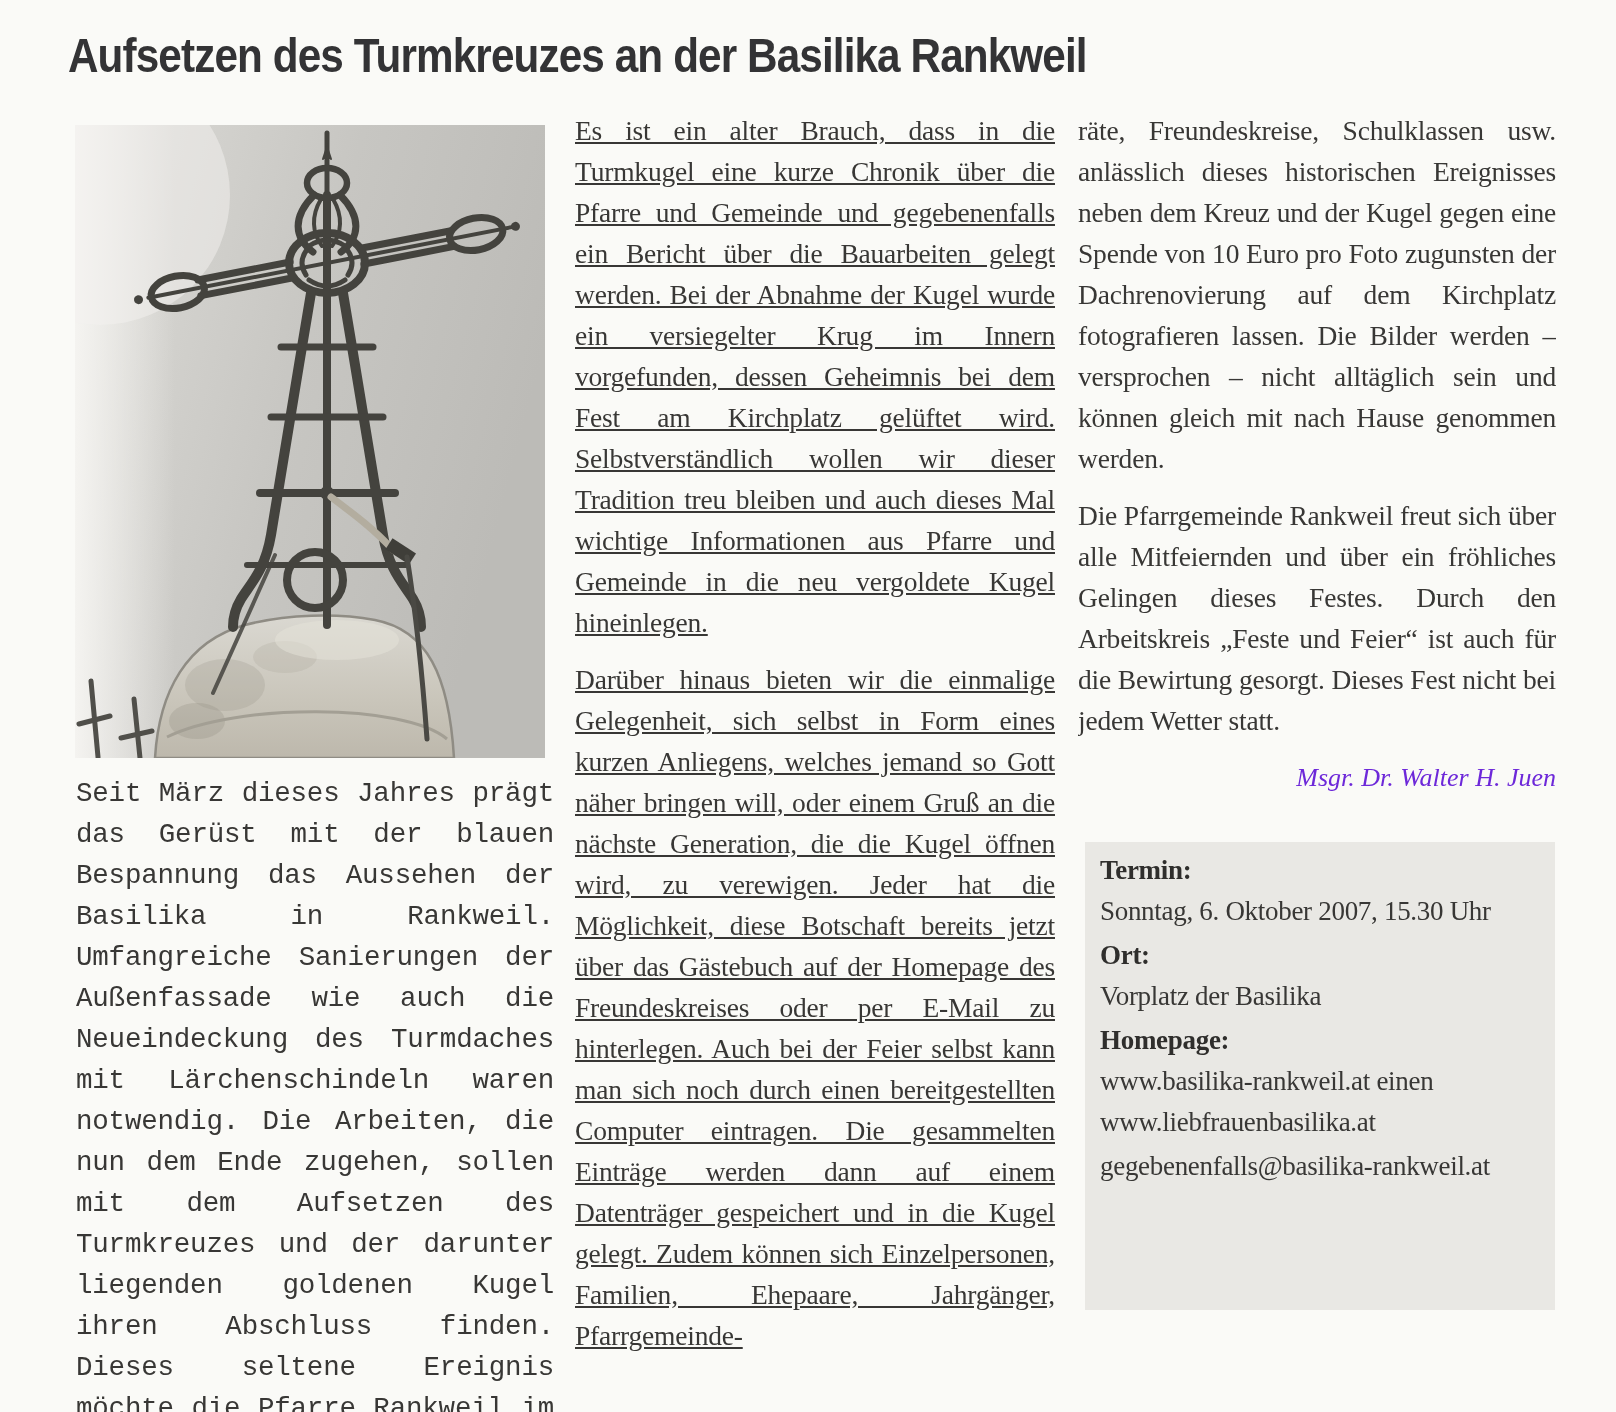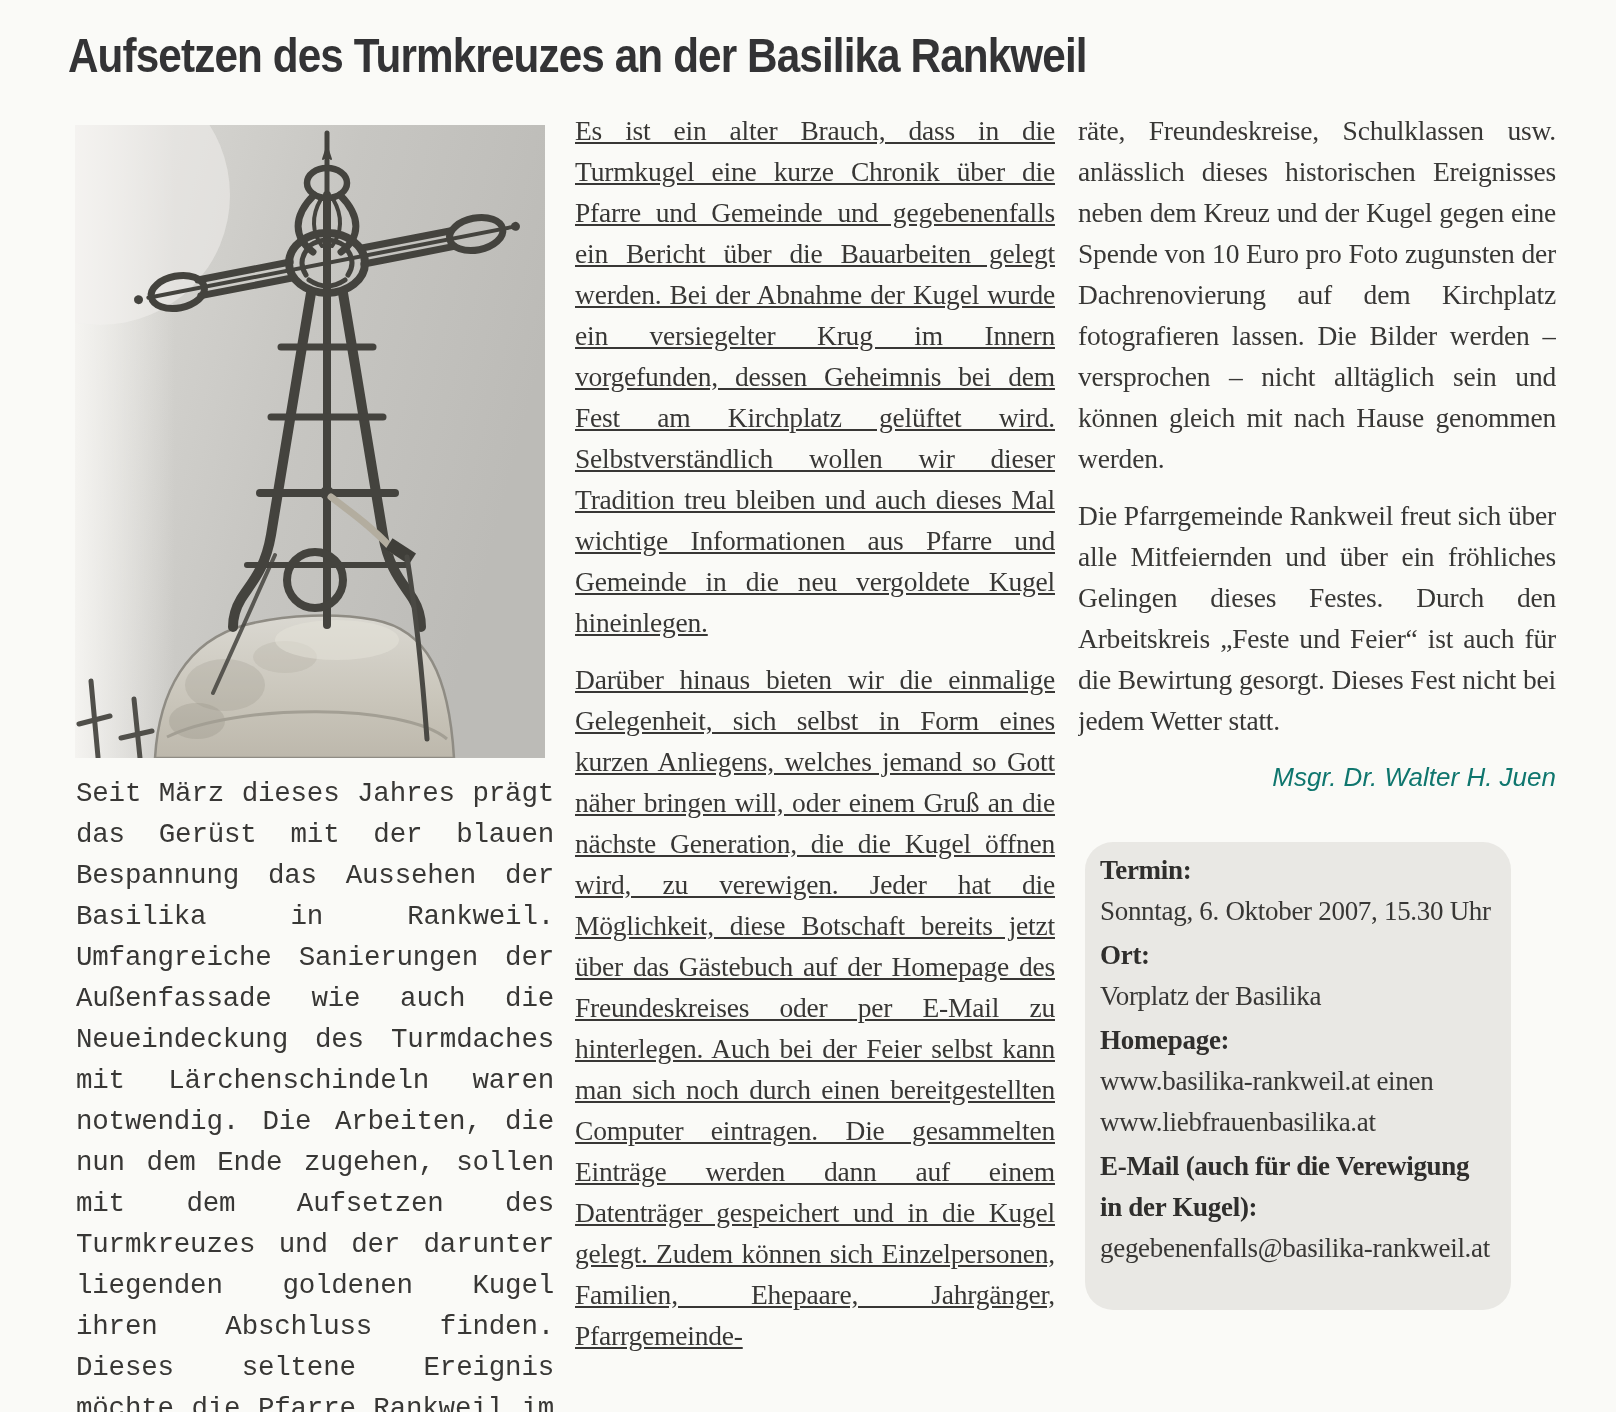--- a/index.html
+++ b/index.html
@@ -34,31 +34,30 @@
     position:absolute;left:575px;top:110px;width:480px;height:1290px;
     overflow:hidden;
     text-decoration:underline;
   }
   .col-right{
     position:absolute;left:1078px;top:110px;width:478px;height:724px;
     overflow:hidden;
   }
   .signature{
     text-align:right;margin-top:10px;
-    font-family:Liberation Sans, sans-serif;
-    font-style:italic;font-size:26px;color:#0f766e;
+    font-family:Liberation Serif, serif;
+    font-style:italic;font-size:26px;color:#6d28d9;
     letter-spacing:0;
   }
   .infobox{
-    position:absolute;left:1085px;top:842px;width:426px;height:468px;
+    position:absolute;left:1085px;top:842px;width:470px;height:468px;
     background:#e9e8e4;box-sizing:border-box;
     padding:8px 14px 8px 15px;
     font-size:27px;line-height:41px;letter-spacing:-0.3px;
     overflow:hidden;
-    border-radius:28px;
   }
   .ib-group{margin:0 0 3px 0;}
   .ib-label{font-weight:bold;color:#2f2e2c;}
   .ib-value{color:#383735;}
 </style>
 </head>
 <body>
 
 <div class="page">
 
@@ -179,18 +178,17 @@
     <div class="ib-group">
       <div class="ib-label">Ort:</div>
       <div class="ib-value">Vorplatz der Basilika</div>
     </div>
     <div class="ib-group">
       <div class="ib-label">Homepage:</div>
       <div class="ib-value">www.basilika-rankweil.at einen</div>
       <div class="ib-value">www.liebfrauenbasilika.at</div>
     </div>
     <div class="ib-group">
-      <div class="ib-label">E-Mail (auch für die Verewigung in der Kugel):</div>
       <div class="ib-value">gegebenenfalls@basilika-rankweil.at</div>
     </div>
   </div>
 
 </div>
 
 </body></html>

